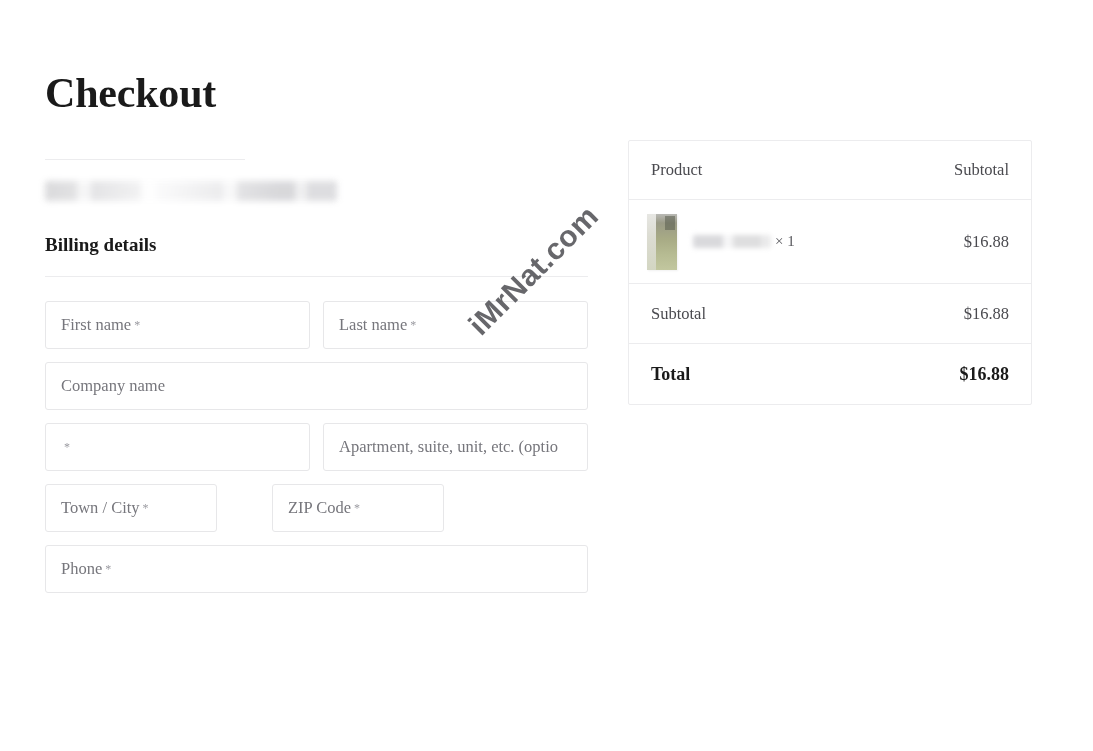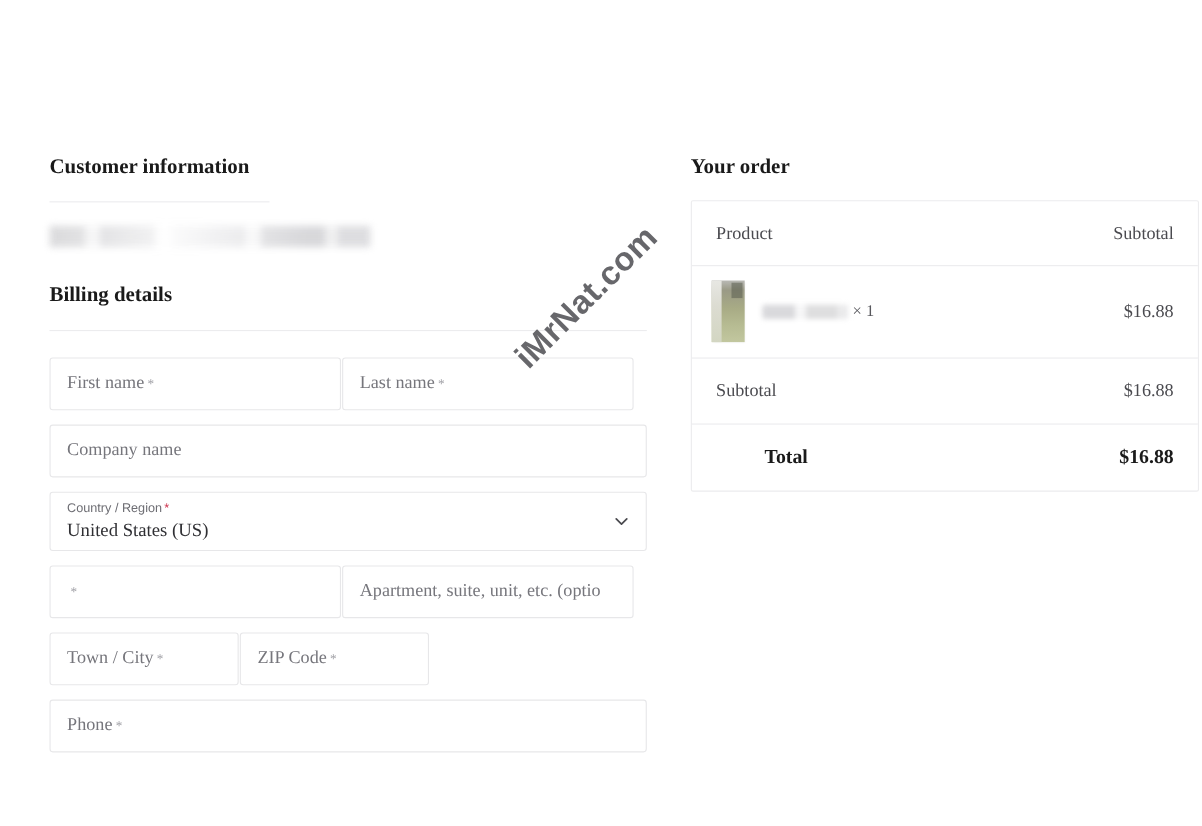--- a/index.html
+++ b/index.html
@@ -68,21 +68,21 @@
         #efeff0 250px, #efeff0 262px,
         #dcdcdf 262px, #dcdcdf 292px);
     filter: blur(3.2px);
     opacity: .95;
   }
 
   .billing-head { margin-top: 32px; }
 
   
   .form { margin-top: 24px; }
-  .row { display: flex; gap: 1px; margin-bottom: 13px; }
+  .row { display: flex; gap: 13px; margin-bottom: 13px; }
 
   .field {
     position: relative;
     height: 48px;
     border: 1px solid #e7e7e9;
     border-radius: 3px;
     background: #fff;
     display: flex;
     align-items: center;
     padding: 0 15px;
@@ -97,21 +97,21 @@
     color: #9a9aa0;
     font-size: 12px;
     vertical-align: super;
     margin-left: 3px;
   }
 
   .w-half   { width: 265px; flex: 0 0 265px; }
   .w-full   { width: 543px; flex: 0 0 543px; }
   .w-town   { width: 172px; flex: 0 0 172px; }
   .w-state  { width: 172px; flex: 0 0 172px; }
-  .w-zip    { width: 172px; flex: 0 0 172px; }
+  .w-zip    { width: 172px; flex: 0 0 172px; margin-left: 42px; }
 
   
   .field.select-country {
     height: 54px;
     flex-direction: column;
     align-items: flex-start;
     justify-content: center;
     padding: 0 15px;
   }
   .select-country .mini-label {
@@ -145,21 +145,21 @@
     width: 398px;
   }
   .order-title {
     font-size: 19px;
     font-weight: bold;
     color: #1a1a1a;
     line-height: 1.25;
     margin: 0 0 18px 0;
   }
   .order-table {
-    width: 462px;
+    width: 404px;
     border: 1px solid #ececee;
     border-radius: 2px;
     background: #fff;
   }
   .o-row {
     display: flex;
     align-items: center;
     justify-content: space-between;
     padding: 0 22px;
     border-bottom: 1px solid #ececee;
@@ -168,21 +168,20 @@
     color: #4a4a4f;
   }
   .o-row:last-child { border-bottom: 0; }
   .o-row.head { min-height: 59px; }
   .o-row.product { min-height: 84px; padding-left: 18px; align-items: center; }
   .o-row.total { min-height: 60px; }
   .o-row.total .o-left, .o-row.total .o-right {
     font-weight: bold;
     color: #1a1a1a;
     font-size: 18px;
-    margin-left: 44px;
   }
   .o-left  { display: flex; align-items: center; }
   .o-right { text-align: right; white-space: nowrap; }
 
   .thumb {
     width: 30px; height: 56px;
     flex: 0 0 30px;
     margin-right: 16px;
     position: relative;
     background: linear-gradient(180deg,#b9b9b5 0%, #9a9a86 16%, #a8ab85 45%, #b6bb92 72%, #c2c79f 100%);
@@ -235,24 +234,24 @@
     white-space: nowrap;
     letter-spacing: 0.5px;
     pointer-events: none;
   }
 </style>
 </head>
 <body>
 
 <div class="page">
 
+  <h1 class="page-title">Checkout</h1>
 
   <div class="left-col">
 
-    <h2 class="section-head">Customer information</h2>
     <hr class="divider short">
 
     <div class="redacted"></div>
 
     <h2 class="section-head billing-head">Billing details</h2>
     <hr class="divider full">
 
     <div class="form">
 
       <div class="row">
@@ -265,31 +264,20 @@
             <span class="req">*</span>
         </div>
       </div>
 
       <div class="row">
         <div class="field w-full">
           <span class="ph">Company name</span>
         </div>
       </div>
 
-      <div class="row">
-        <div class="field select-country w-full">
-          <span class="mini-label"><span>Country / Region</span><span class="req-red">*</span></span>
-          <span class="value">United States (US)</span>
-          <span class="chev">
-            <svg width="14" height="14" viewBox="0 0 14 14" fill="none">
-                <path d="M2.2 4.8 L7 9.4 L11.8 4.8" stroke="#4a4a4f" stroke-width="1.6" stroke-linecap="round" stroke-linejoin="round"></path>
-              </svg>
-          </span>
-        </div>
-      </div>
 
       <div class="row">
         <div class="field w-half">
             <span class="req">*</span>
         </div>
         <div class="field w-half">
           <span class="ph">Apartment, suite, unit, etc. (optio</span>
         </div>
       </div>
 
@@ -308,21 +296,20 @@
         <div class="field w-full">
           <span class="ph">Phone</span>
             <span class="req">*</span>
         </div>
       </div>
 
     </div>
   </div>
 
   <div class="right-col">
-    <h2 class="order-title">Your order</h2>
 
     <div class="order-table">
 
       <div class="o-row head">
         <span class="o-left">Product</span>
         <span class="o-right">Subtotal</span>
       </div>
 
       <div class="o-row product">
         <span class="o-left">

